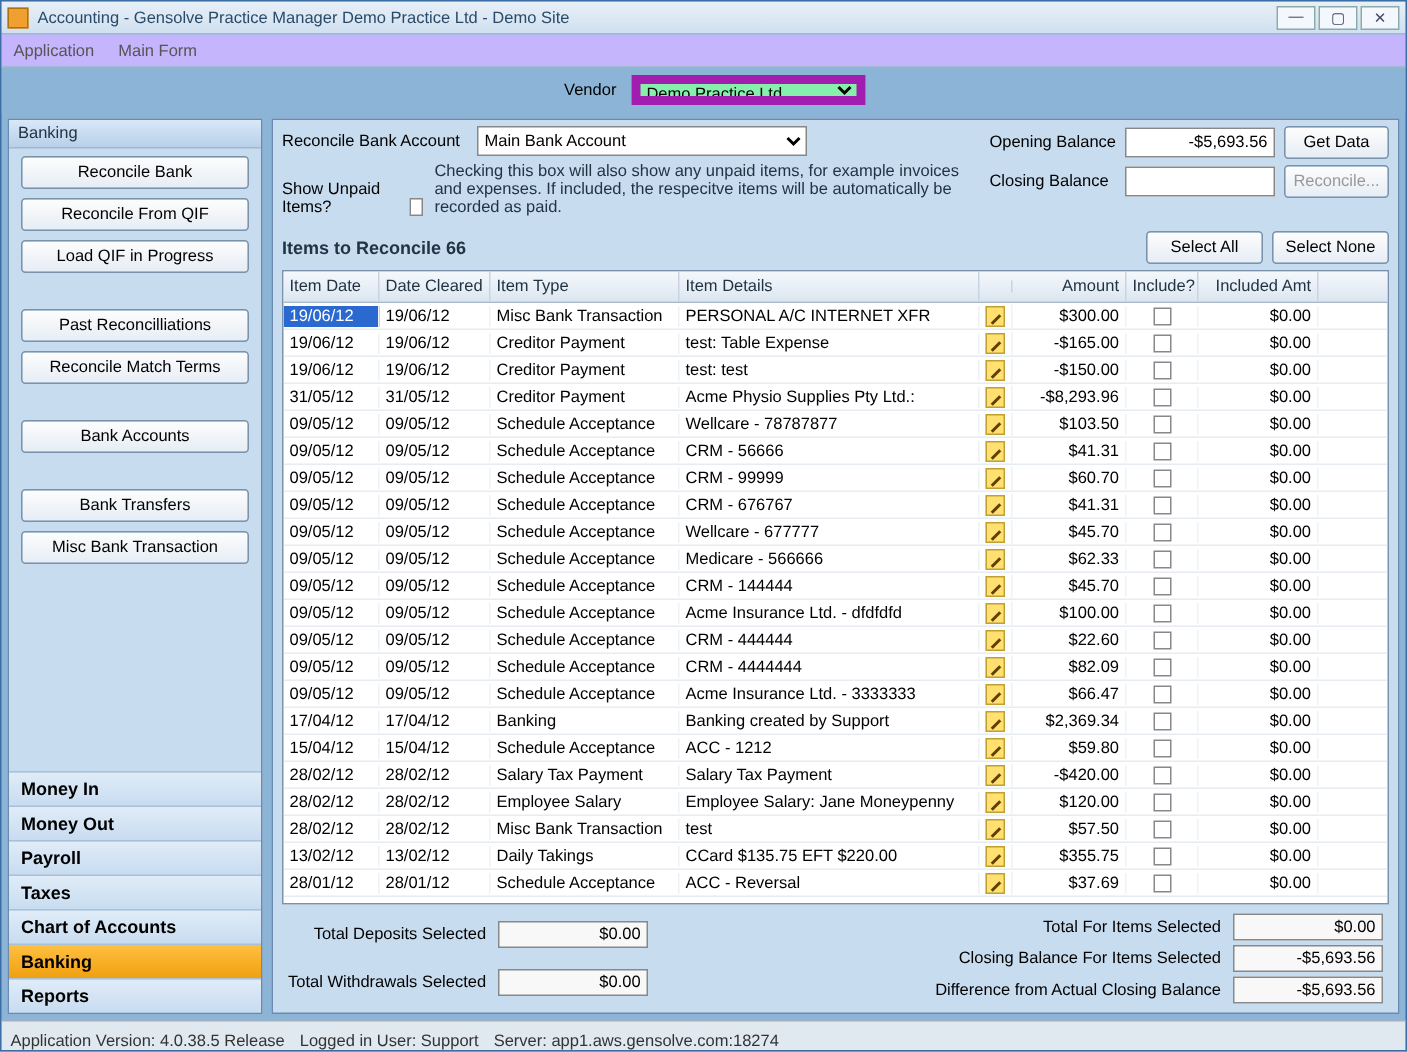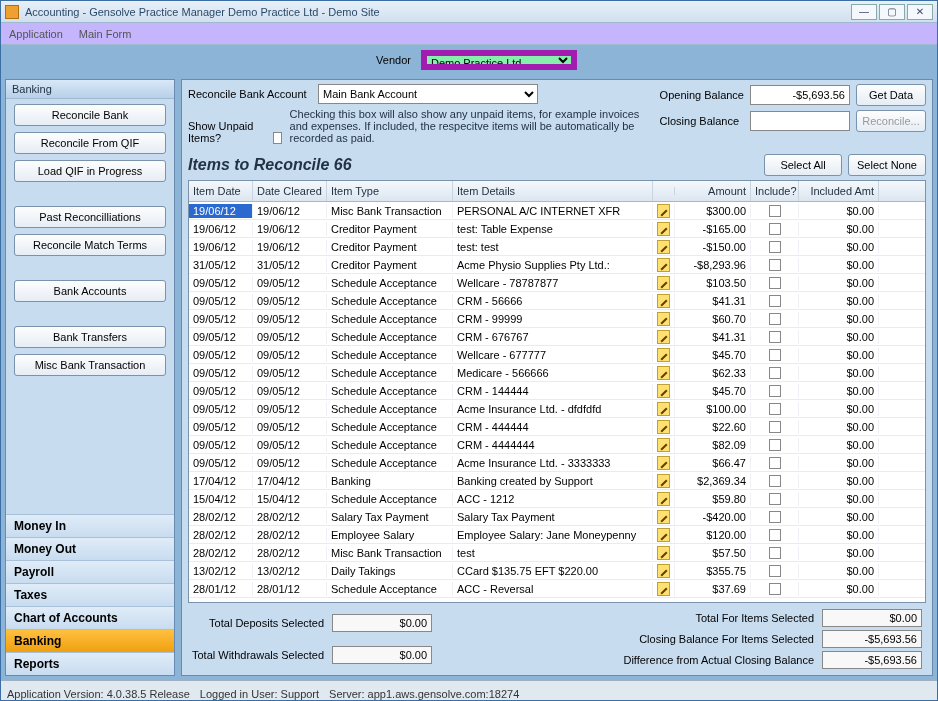--- a/index.html
+++ b/index.html
@@ -42,21 +42,21 @@
 .fieldline label { width: 130px; }
 .fieldline select { width: 220px; height: 20px; border: 1px solid #888; background: #fff; }
 .helptext { font-size: 11px; color: #234; max-width: 360px; }
 .balblk { display: grid; grid-template-columns: auto 100px 70px; gap: 4px 6px; align-items: center; }
 .balblk label { text-align: left; font-size: 11px; }
 .balblk input { height: 20px; border: 1px solid #888; text-align: right; padding: 0 4px; background: #fff; }
 .balblk button { height: 22px; border: 1px solid #7a92ac; background: linear-gradient(#fdfdfd,#e6edf5); border-radius: 3px; cursor: pointer; font-size: 11px; }
 .balblk button.disabled { color: #999; }
 
 .itemsheader { display: flex; align-items: center; margin: 2px 0 4px 0; }
-.itemsheader .lbl { font-weight: bold; color: #234; font-size: 16px; font-style: italic; }
+.itemsheader .lbl { font-weight: bold; color: #234; font-size: 12px; }
 .itemsheader .spacer { flex: 1; }
 .itemsheader button { height: 22px; width: 78px; margin-left: 6px; border: 1px solid #7a92ac; background: linear-gradient(#fdfdfd,#e6edf5); border-radius: 3px; cursor: pointer; font-size: 11px; }
 
 
 .gridwrap { flex: 1; border: 1px solid #7a92ac; background: #fff; overflow: hidden; display: flex; flex-direction: column; }
 .gridhead, .gridrow { display: grid; grid-template-columns: 64px 74px 126px 200px 22px 76px 48px 80px; align-items: center; }
 .gridhead { background: linear-gradient(#f4f8fc,#dce6f0); border-bottom: 1px solid #a8b8c8; }
 .gridhead div { padding: 4px 4px; border-right: 1px solid #c8d4e0; color: #234; font-size: 11px; }
 .gridbody { flex: 1; overflow-y: scroll; }
 .gridrow { border-bottom: 1px solid #e6ecf2; height: 18px; }

